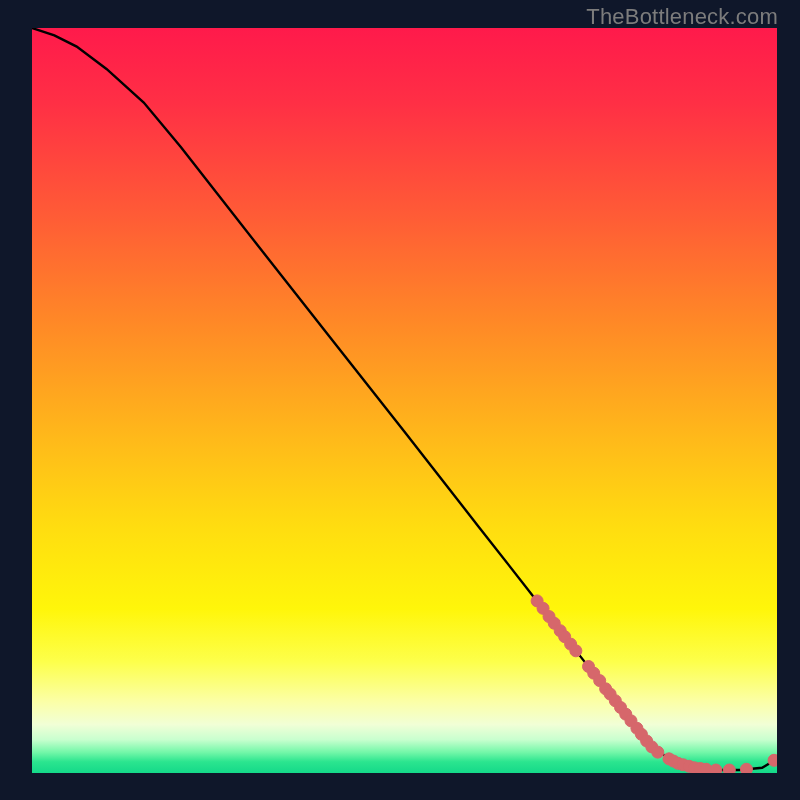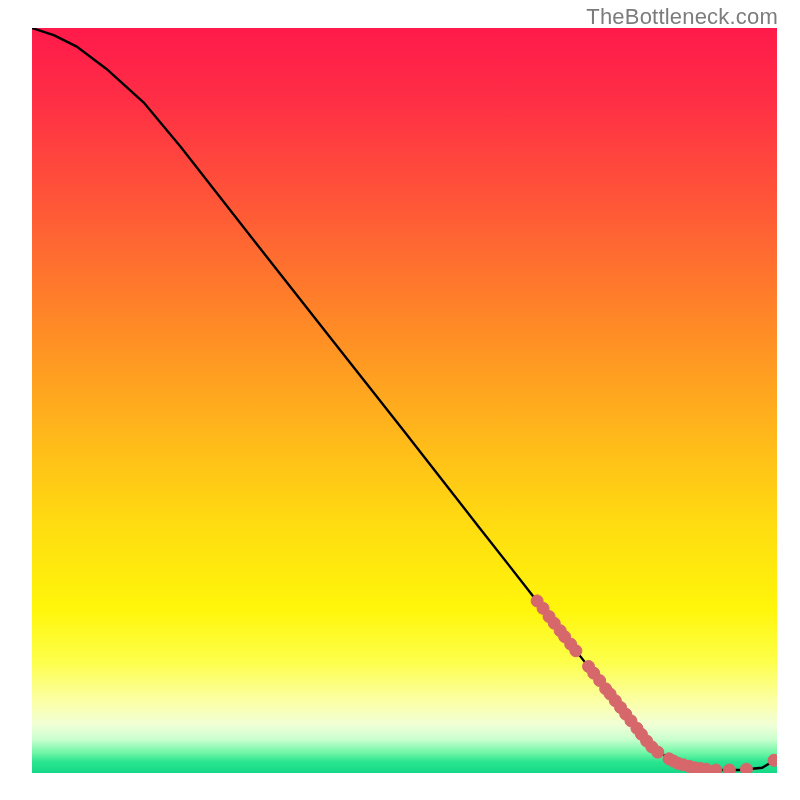--- a/index.html
+++ b/index.html
@@ -8,21 +8,21 @@
     width: 800px;
     height: 800px;
     background: #000;
     overflow: hidden;
     font-family: Arial, Helvetica, sans-serif;
   }
   .stage {
     position: relative;
     width: 800px;
     height: 800px;
-    background: #ffffff;
+    background: #0f172a;
   }
   .plot {
     position: absolute;
     left: 32px;
     top: 28px;
     width: 745px;
     height: 745px;
   }
   .gradient {
     position: absolute;

